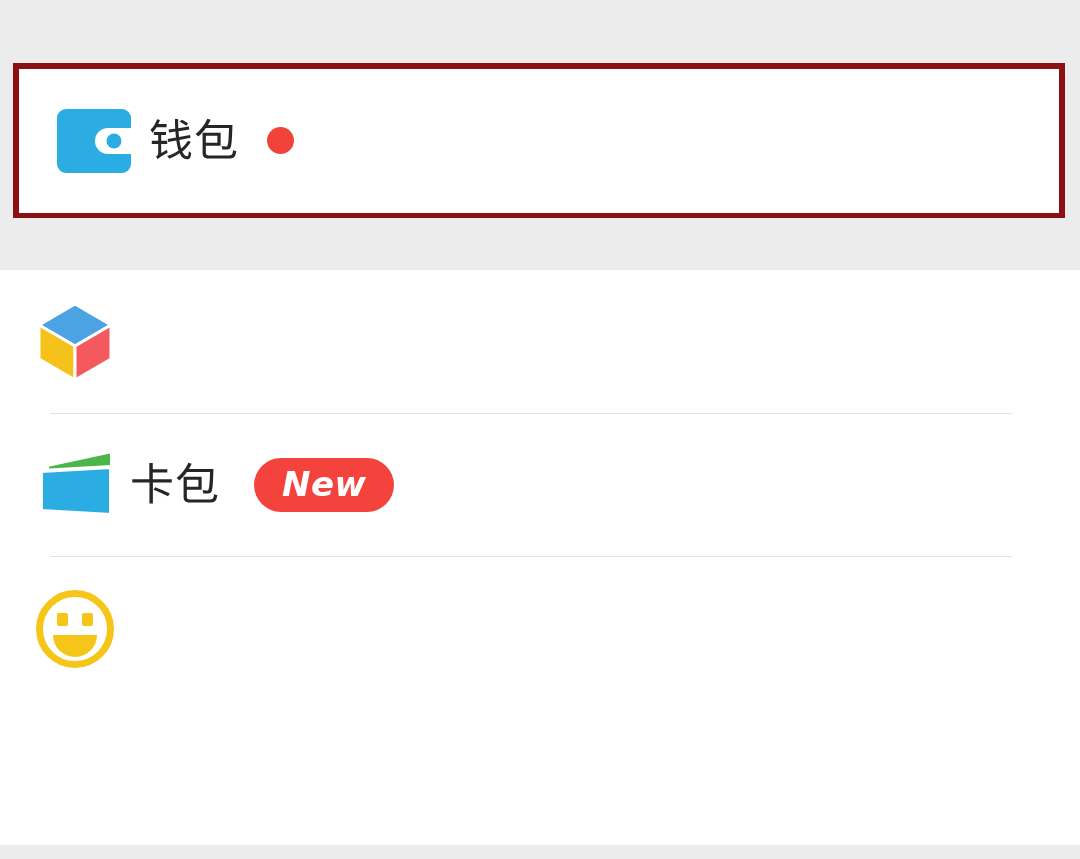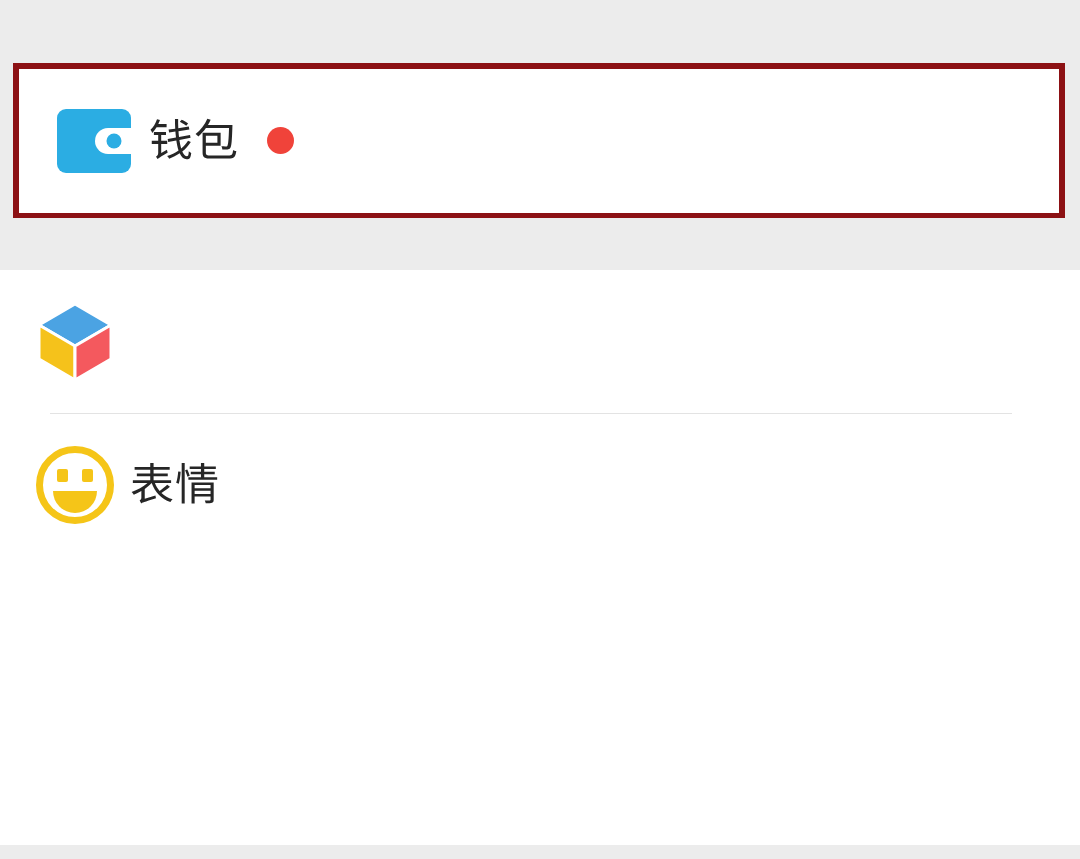--- a/index.html
+++ b/index.html
@@ -167,29 +167,41 @@
 
         <polygon points="4,24 40,45 40,79 4,58" fill="#f5c21b" stroke="#ffffff" stroke-width="3" stroke-linejoin="round"></polygon>
 
         <polygon points="76,24 76,58 40,79 40,45" fill="#f4595e" stroke="#ffffff" stroke-width="3" stroke-linejoin="round"></polygon>
       </svg>
     </div>
     <div class="divider"></div>
   </div>
 
 
+  <div class="list-row">
+    <div class="icon-cell">
+      <svg width="84" height="76" viewBox="0 0 84 76" aria-hidden="true">
+
+        <polygon points="14,18 79,4 79,28 14,28" fill="#4cb648" stroke="#ffffff" stroke-width="4" stroke-linejoin="round"></polygon>
+
+        <polygon points="8,24 78,20 78,68 8,64" fill="#2bade3" stroke="#ffffff" stroke-width="4" stroke-linejoin="round"></polygon>
+      </svg>
+    </div>
+    <span class="row-label">卡包</span>
+    <span class="new-badge">New</span>
+    <div class="divider"></div>
+  </div>
 
   <div class="list-row">
     <div class="icon-cell">
       <svg width="78" height="78" viewBox="0 0 78 78" aria-hidden="true">
         <circle cx="39" cy="39" r="35.5" fill="none" stroke="#f5c518" stroke-width="7"></circle>
         <rect x="21" y="23" width="11" height="13" rx="2" fill="#f5c518"></rect>
         <rect x="46" y="23" width="11" height="13" rx="2" fill="#f5c518"></rect>
         <path d="M17 45 L61 45 A22 22 0 0 1 17 45 Z" fill="#f5c518"></path>
       </svg>
     </div>
-    <span class="row-label">表情</span>
 
   </div>
 
 </div>
 
 <div class="bottom-gap"></div>
 
 </body></html>

